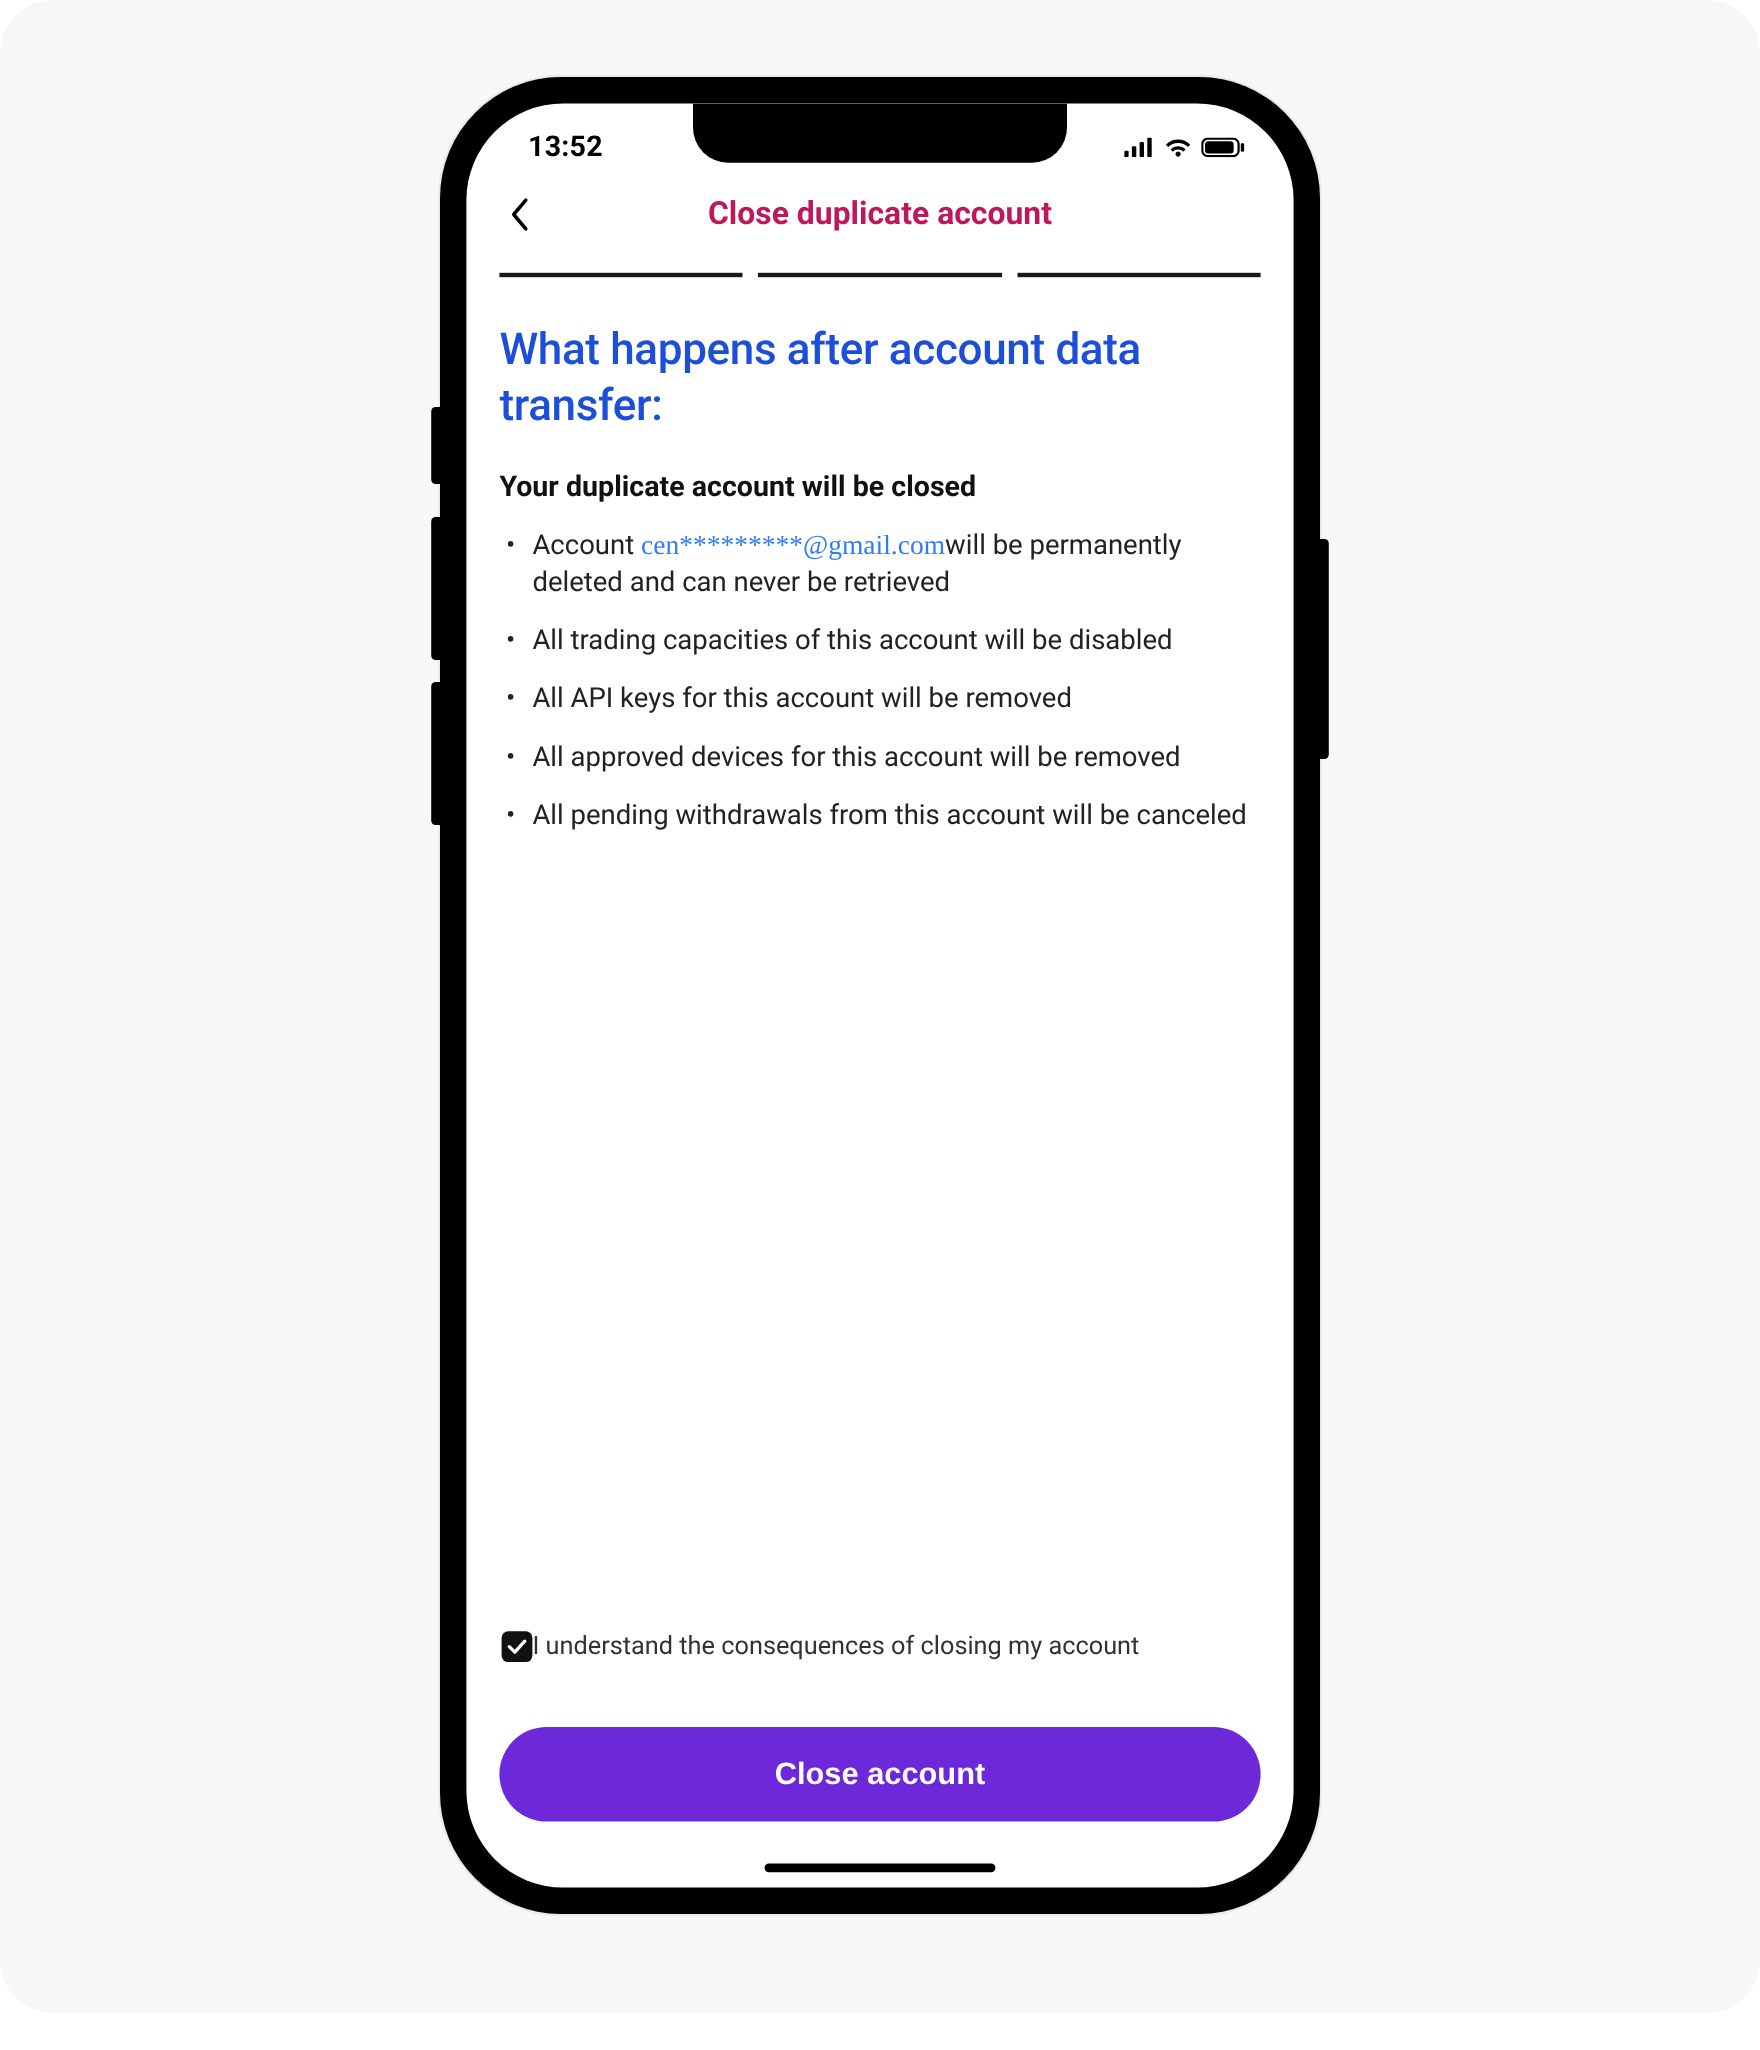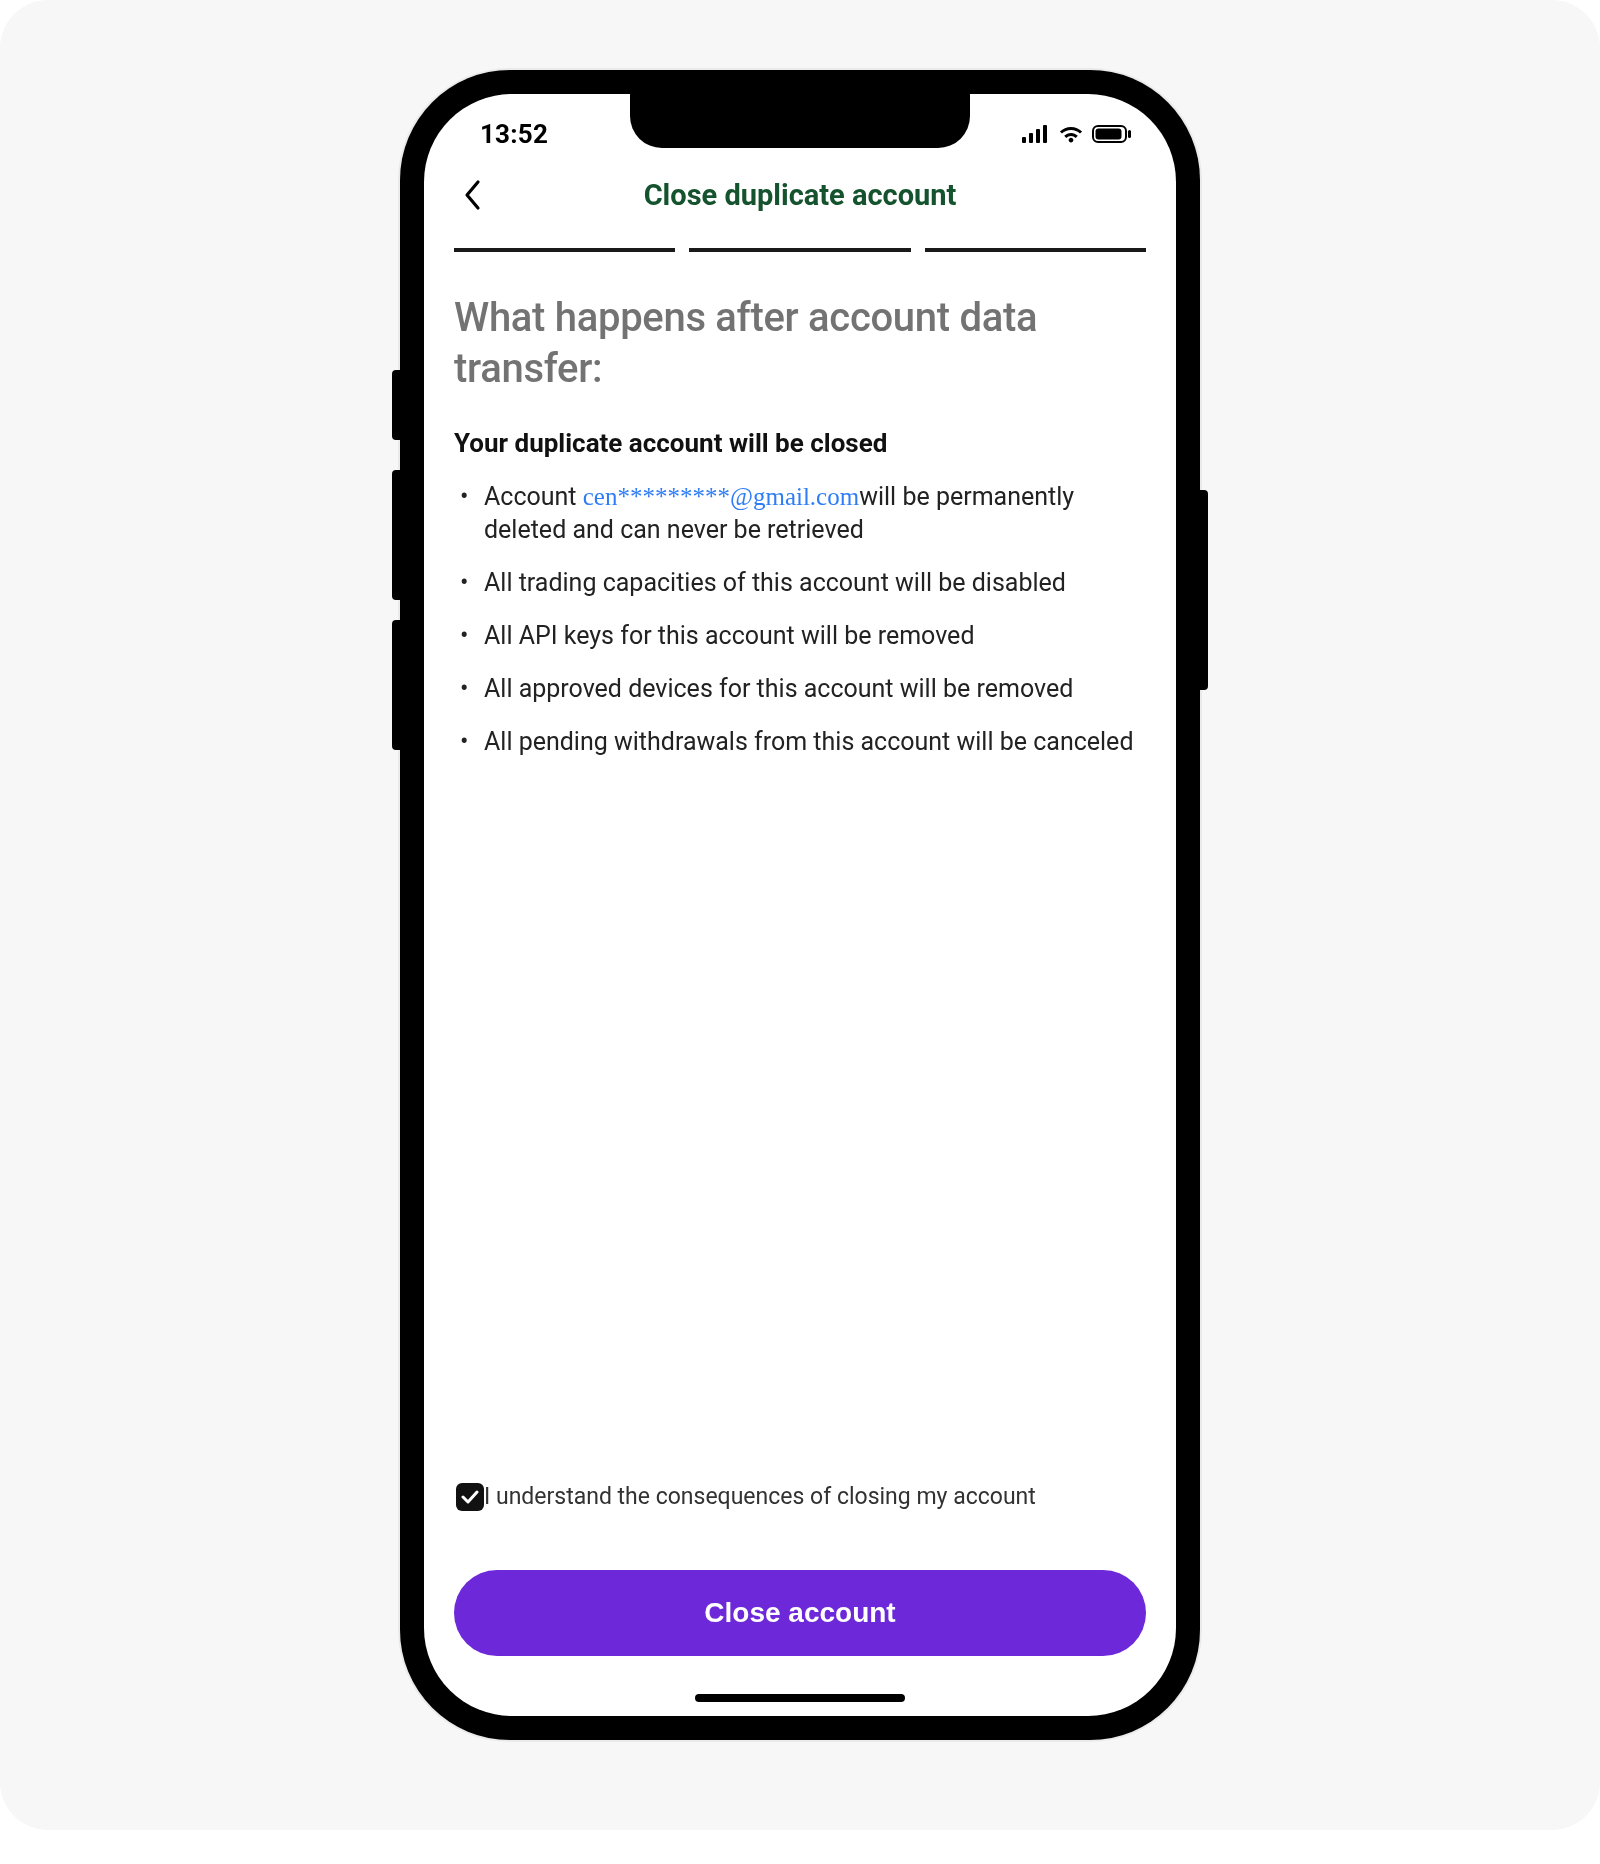--- a/index.html
+++ b/index.html
@@ -111,21 +111,21 @@
   .back {
     position:absolute;
     left:28px; top:50%;
     transform:translateY(-50%);
     width:40px; height:40px;
     display:flex; align-items:center; justify-content:center;
   }
   .nav-title {
     font-size:29px;
     font-weight:700;
-    color:#14532d;
+    color:#be185d;
   }
   
   .progress {
     display:flex;
     gap:14px;
     padding: 18px 30px 0 30px;
   }
   .progress .seg {
     flex:1;
     height:4px;
@@ -135,21 +135,21 @@
   .content {
     padding: 40px 30px 0 30px;
     flex:1;
     display:flex;
     flex-direction:column;
   }
   .heading {
     font-size:40px;
     font-weight:500;
     line-height:1.28;
-    color:#737373;
+    color:#1d4ed8;
     letter-spacing:-0.3px;
   }
   .subheading {
     margin-top:34px;
     font-size:26px;
     font-weight:700;
     color:#111;
   }
   ul.points {
     list-style:none;

